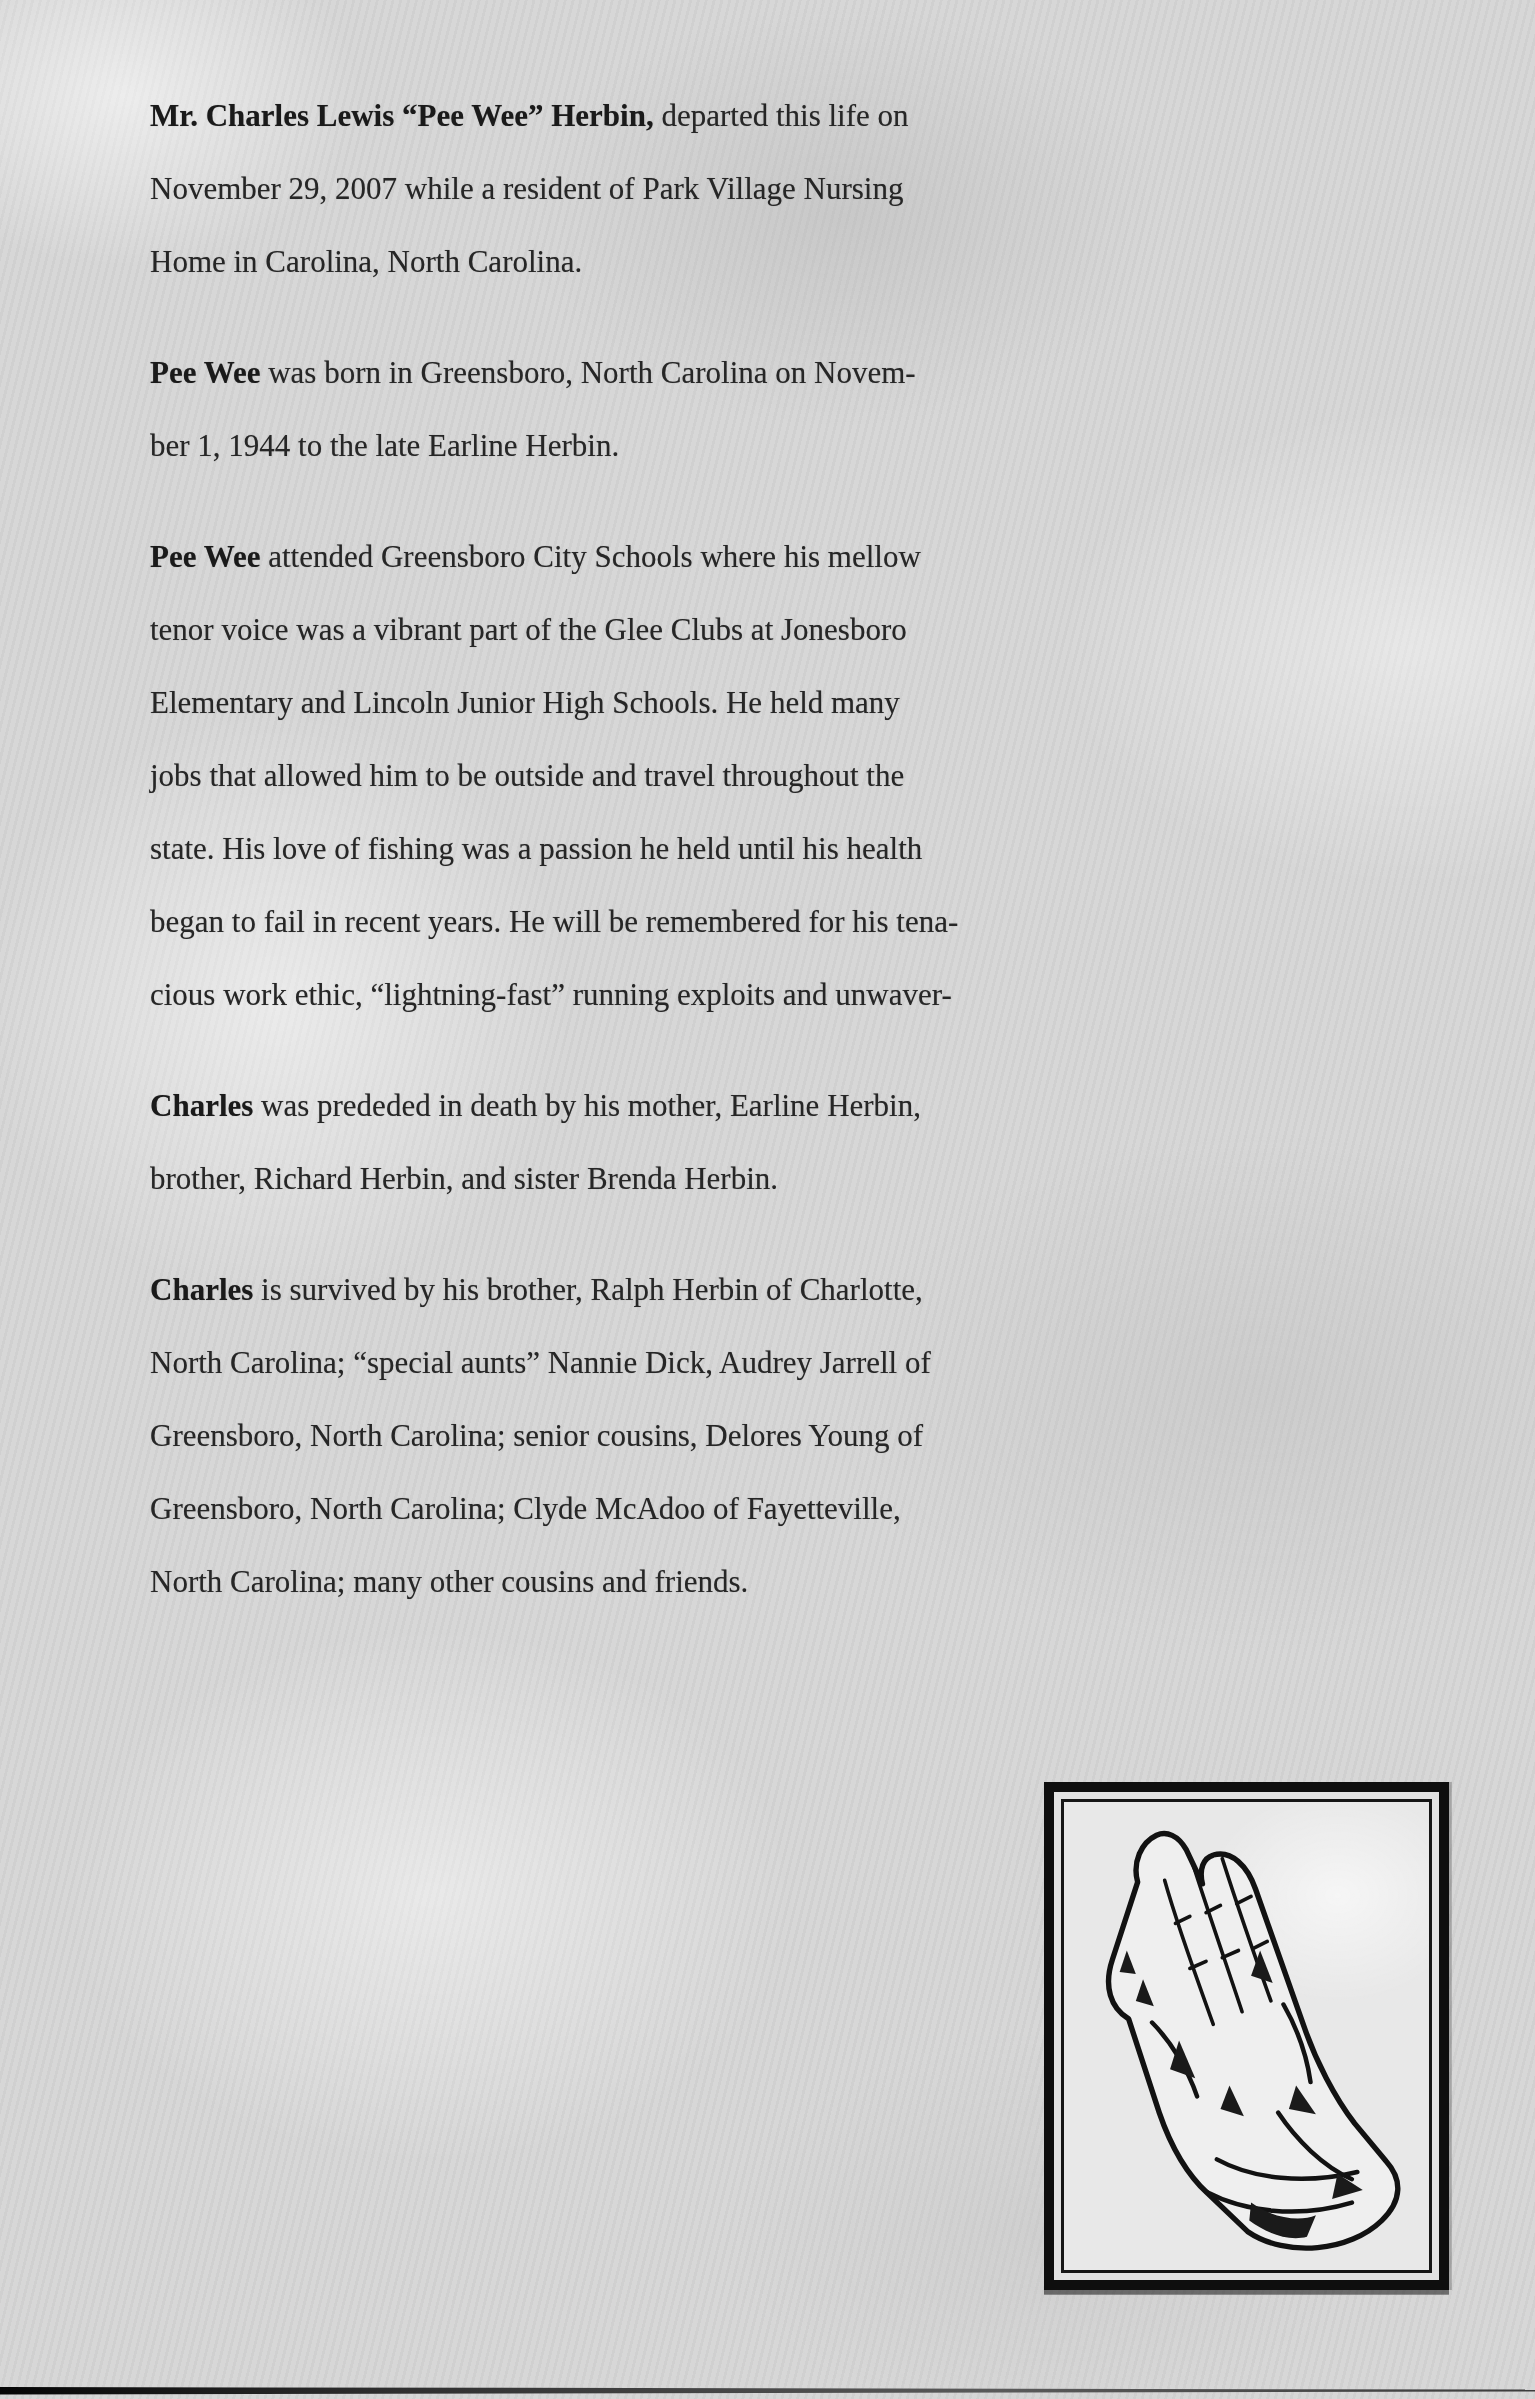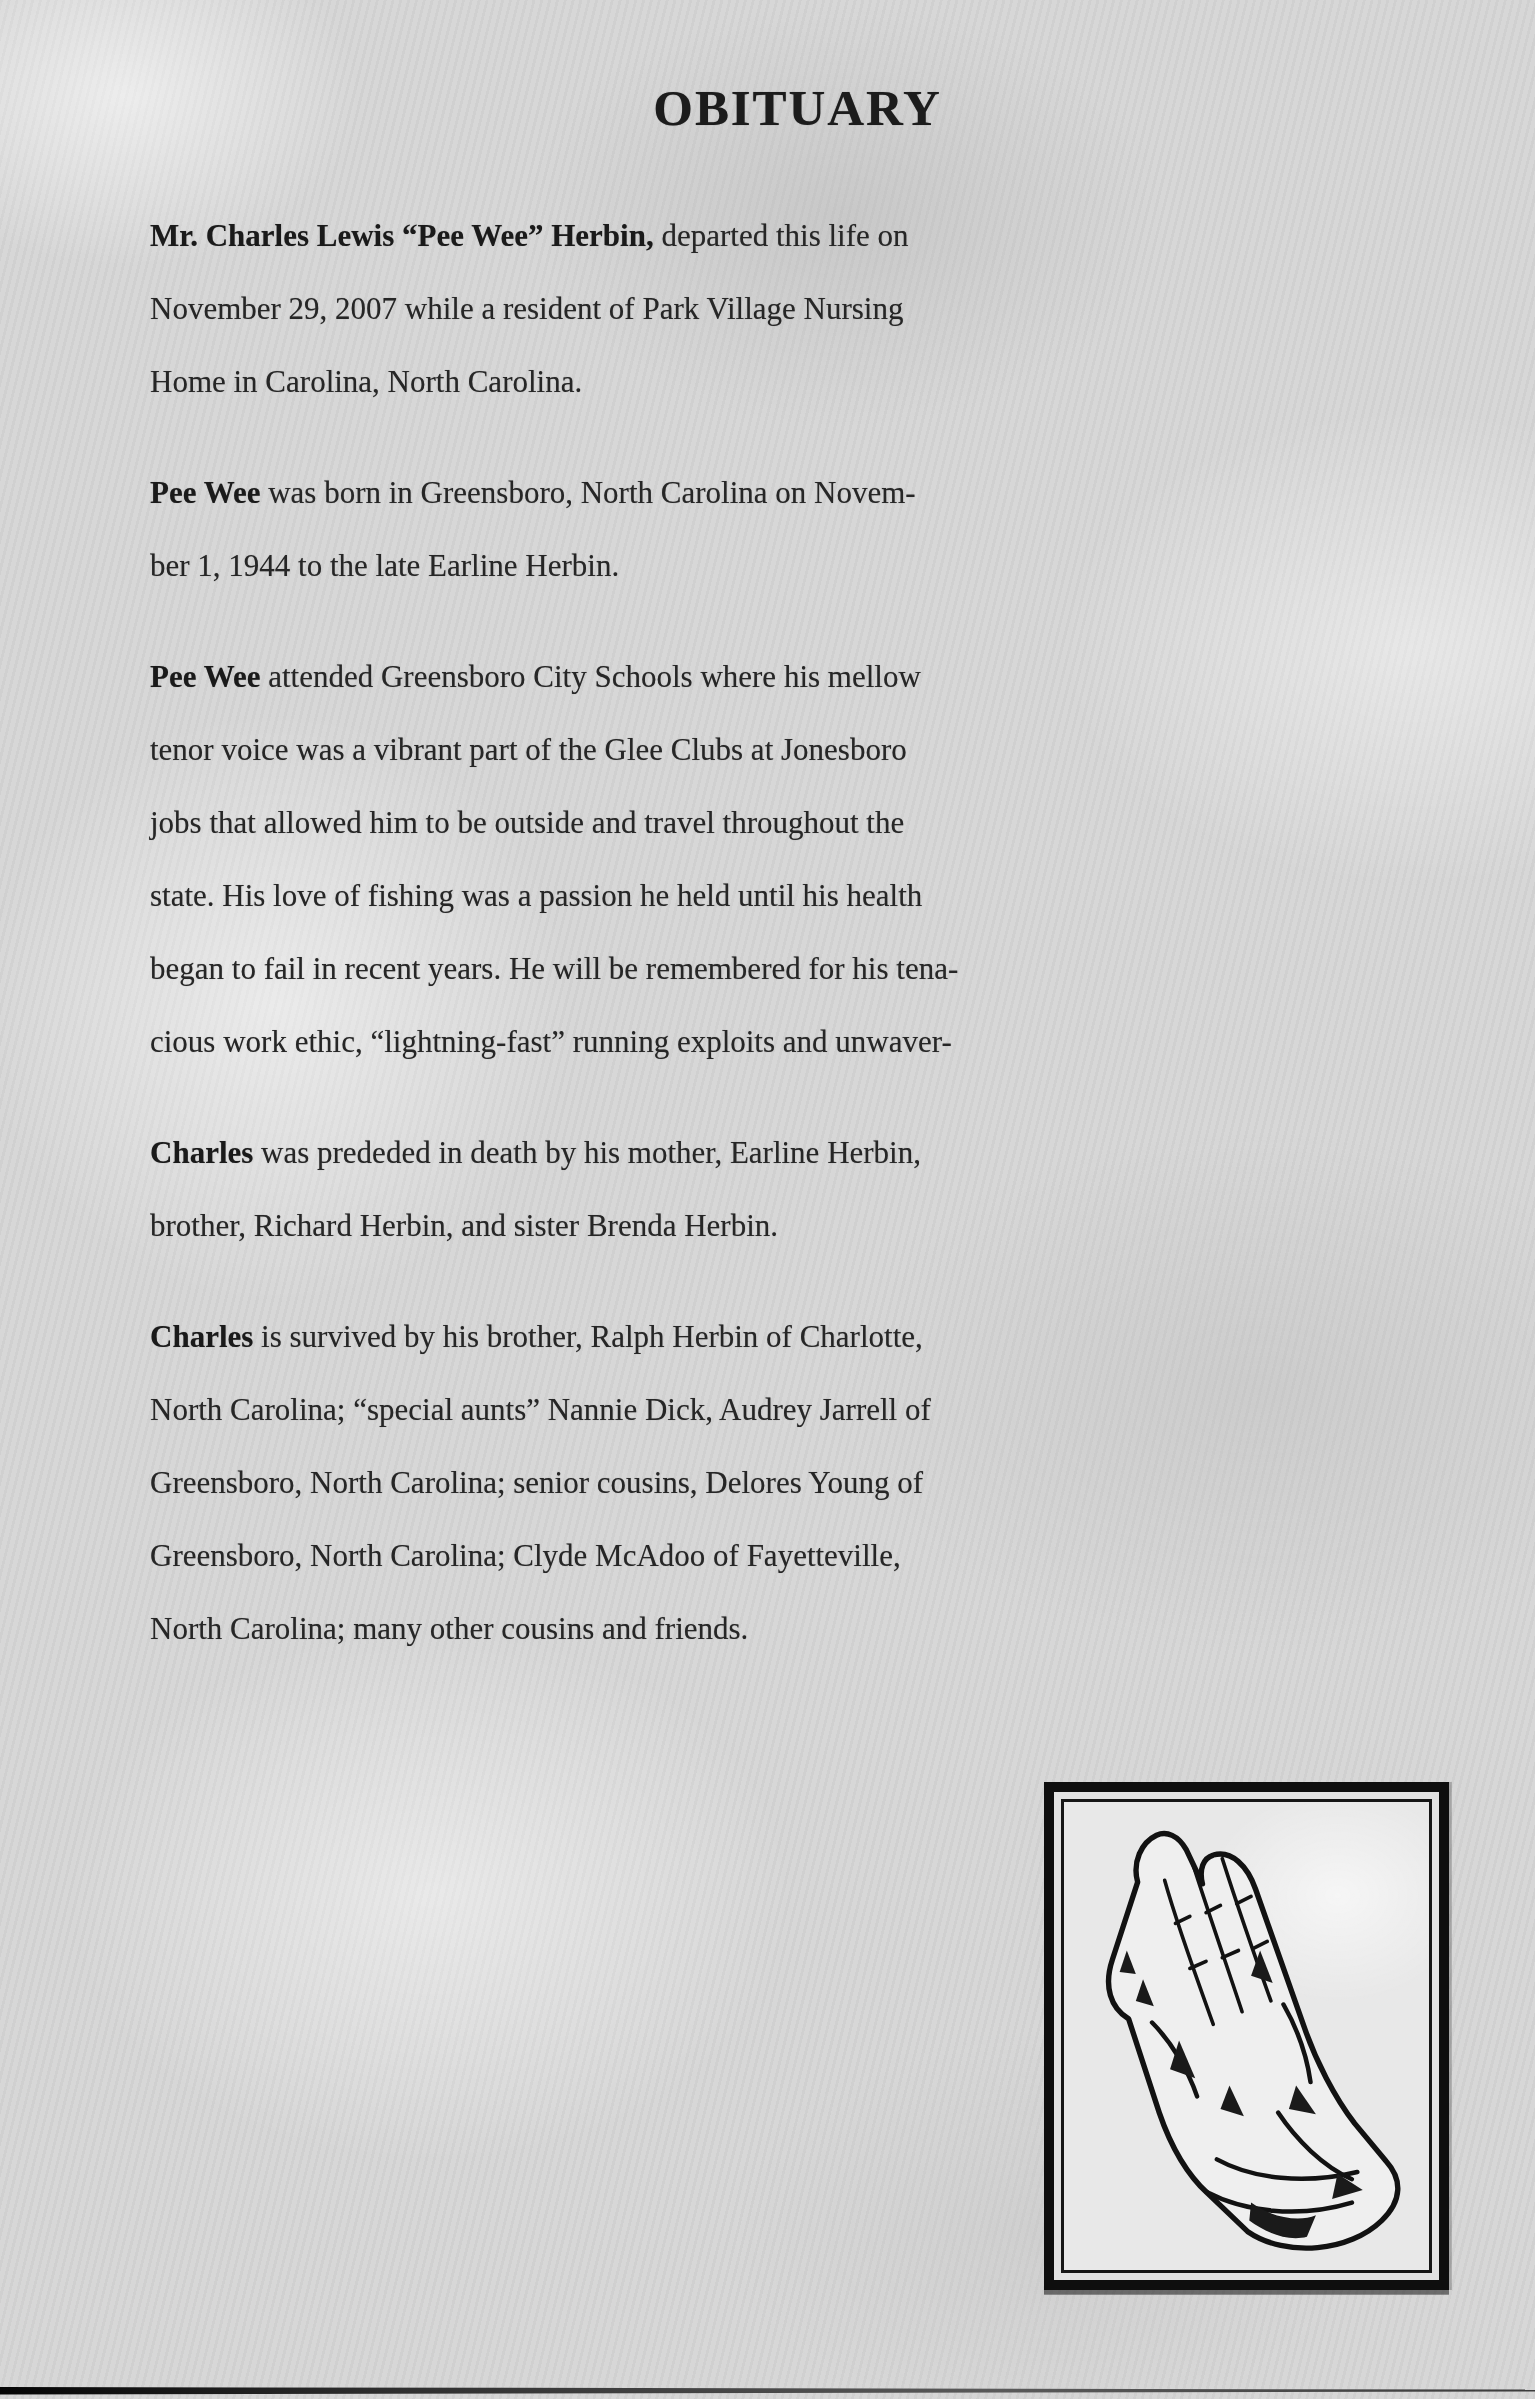--- a/index.html
+++ b/index.html
@@ -95,34 +95,34 @@
     width: 1536px;
     height: 7.6px;
     background: linear-gradient(to right, #050505, #2e2e2e 25%, #5a5a5a 65%, #3c3c3c 100%);
     clip-path: polygon(0 0, 100% 34%, 100% 58%, 0 100%);
   }
 </style>
 </head>
 <body>
 
 <div class="page">
-  <h1 class="title">OBITUARY</h1>
   <div class="body-text">
       <div class="para">
         <div class="line"><b>Mr. Charles Lewis “Pee Wee” Herbin,</b><span> departed this life on</span></div>
         <div class="line"><span>November 29, 2007 while a resident of Park Village Nursing</span></div>
         <div class="line"><span>Home in Carolina, North Carolina.</span></div>
       </div>
       <div class="para">
         <div class="line"><b>Pee Wee</b><span> was born in Greensboro, North Carolina on Novem-</span></div>
         <div class="line"><span>ber 1, 1944 to the late Earline Herbin.</span></div>
       </div>
       <div class="para">
         <div class="line"><b>Pee Wee</b><span> attended Greensboro City Schools where his mellow</span></div>
         <div class="line"><span>tenor voice was a vibrant part of the Glee Clubs at Jonesboro</span></div>
+        <div class="line"><span>Elementary and Lincoln Junior High Schools. He held many</span></div>
         <div class="line"><span>jobs that allowed him to be outside and travel throughout the</span></div>
         <div class="line"><span>state. His love of fishing was a passion he held until his health</span></div>
         <div class="line"><span>began to fail in recent years. He will be remembered for his tena-</span></div>
         <div class="line"><span>cious work ethic, “lightning-fast” running exploits and unwaver-</span></div>
       </div>
       <div class="para">
         <div class="line"><b>Charles</b><span> was prededed in death by his mother, Earline Herbin,</span></div>
         <div class="line"><span>brother, Richard Herbin, and sister Brenda Herbin.</span></div>
       </div>
       <div class="para">

